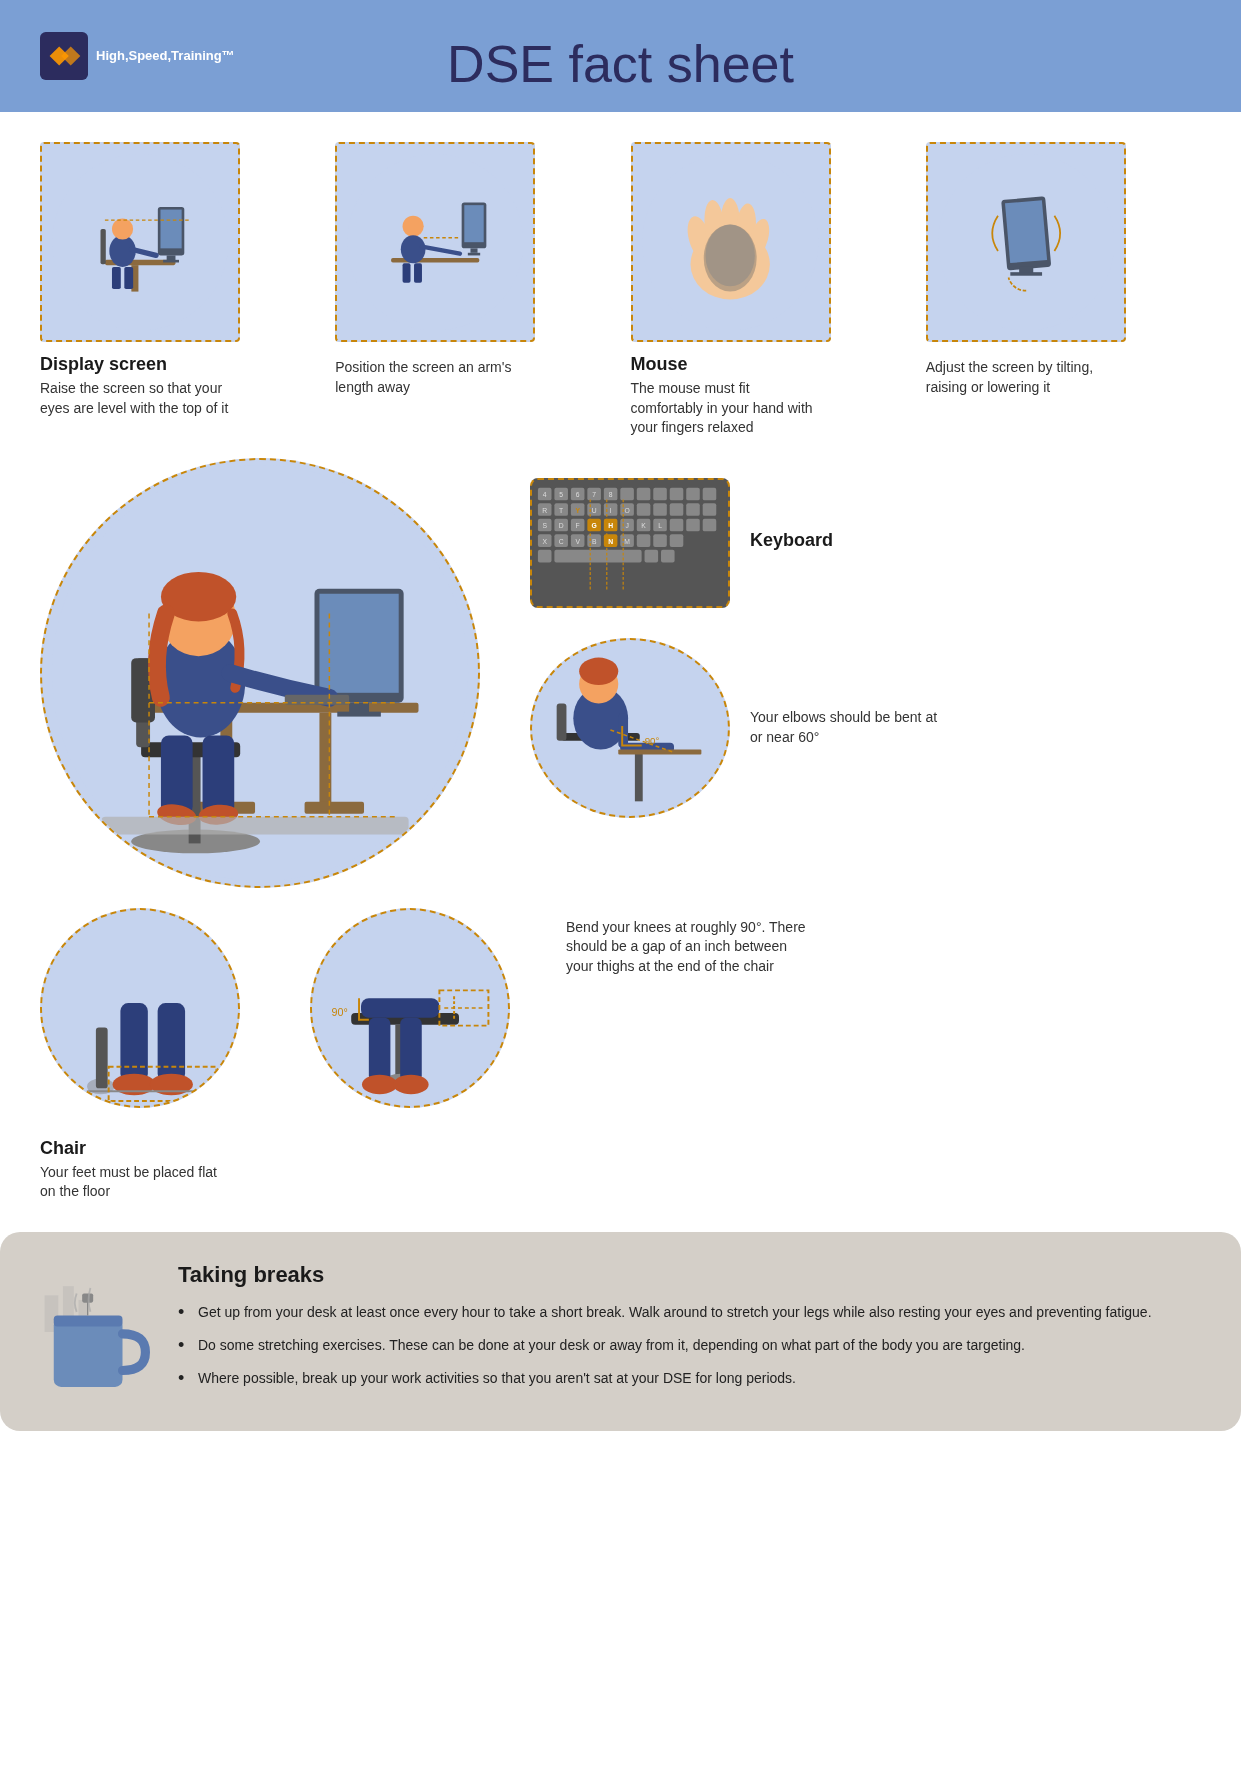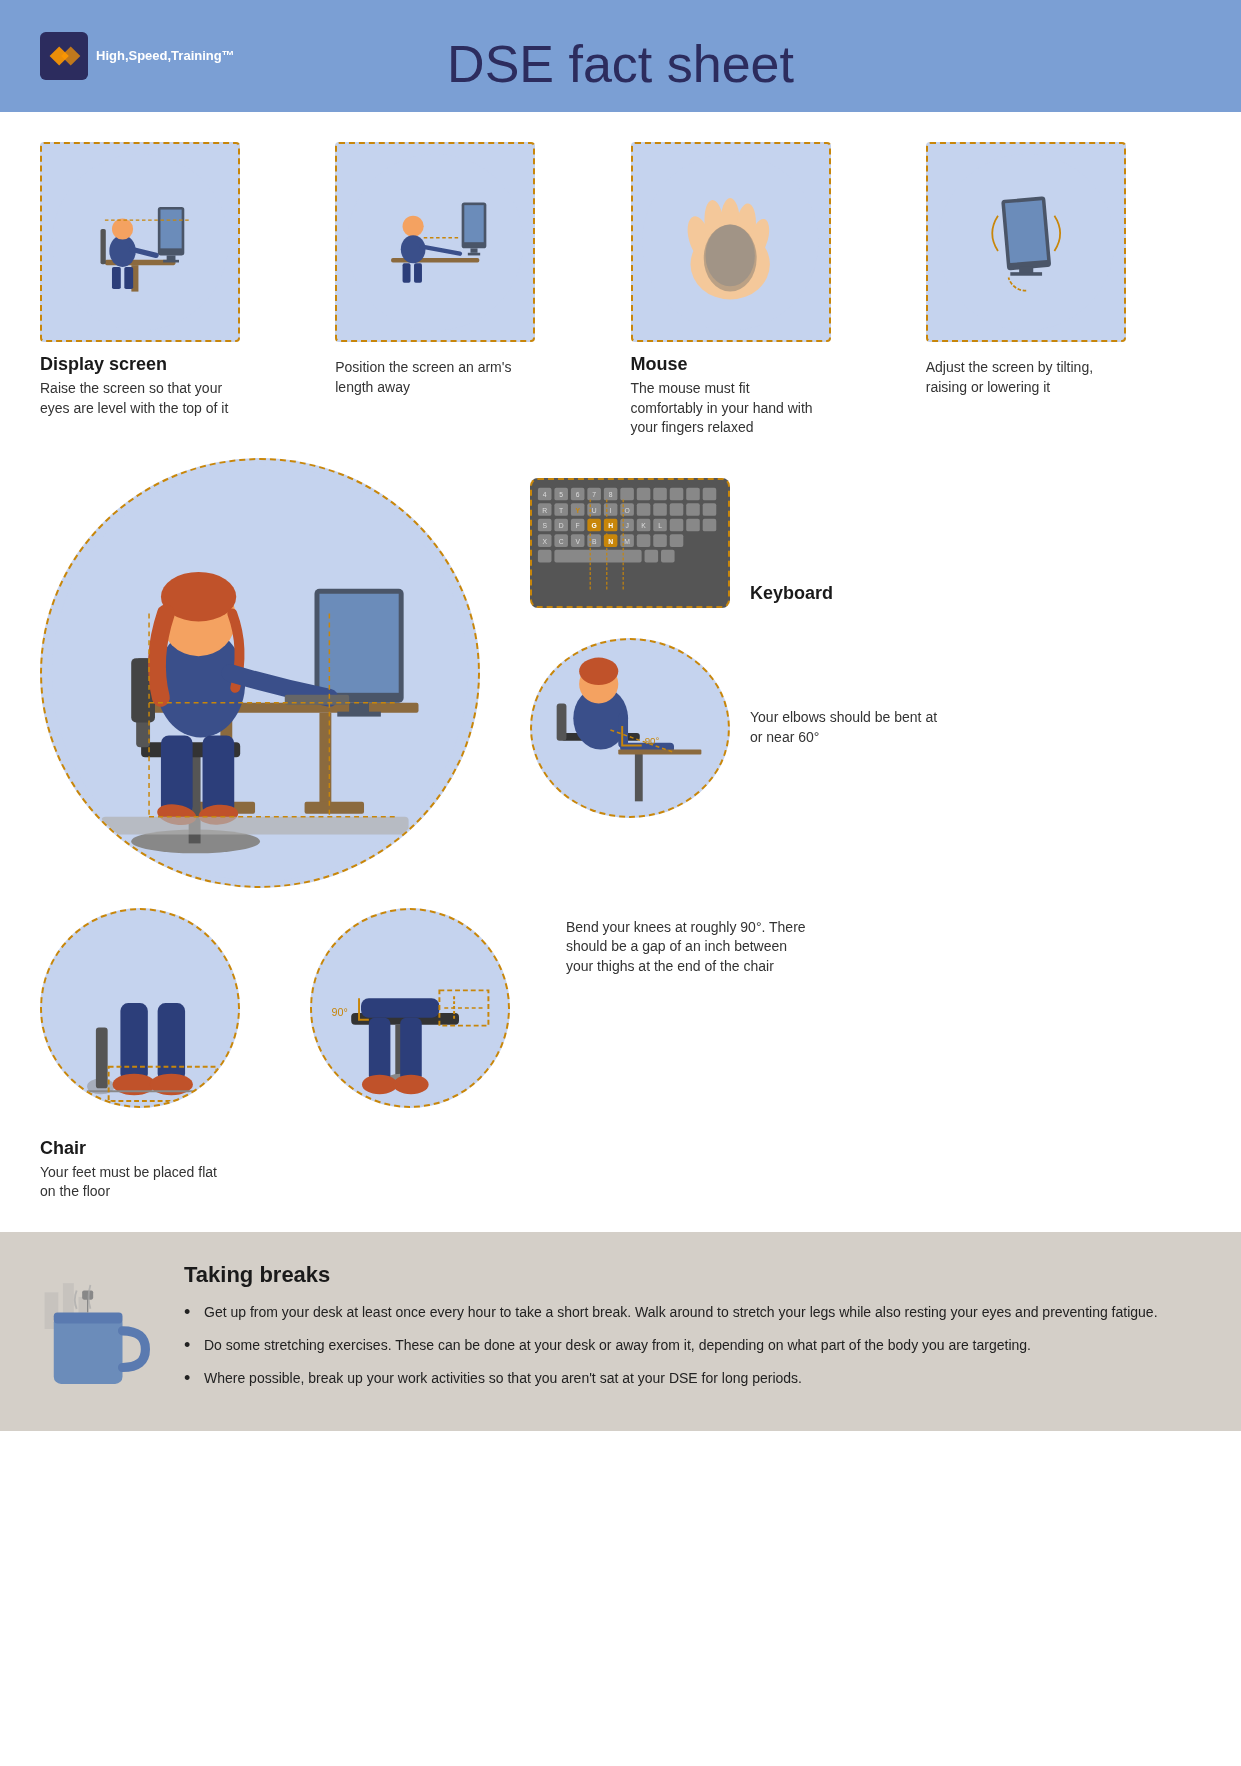--- a/index.html
+++ b/index.html
@@ -128,21 +128,21 @@
     .right-info {
       flex: 1;
       display: flex;
       flex-direction: column;
       gap: 30px;
       padding-top: 20px;
     }
     .keyboard-section {
       display: flex;
       gap: 20px;
-      align-items: flex-end;
+      align-items: center;
     }
     .keyboard-img {
       width: 200px;
       height: 130px;
       background: #555;
       border-radius: 8px;
       flex-shrink: 0;
       position: relative;
       overflow: hidden;
     }
@@ -202,22 +202,23 @@
       display: flex;
       align-items: center;
       justify-content: center;
     }
 
     
     .breaks-section {
       background: #d4cfc8;
       padding: 30px 40px 30px 40px;
       display: flex;
-      gap: 24px;
-      align-items: center;
+      gap: 18px;
+      align-items: flex-end;
+      border-radius: 20px;
     }
     .mug-area {
       flex-shrink: 0;
       width: 120px;
     }
     .breaks-content {
       flex: 1;
     }
     .breaks-title {
       font-size: 22px;

